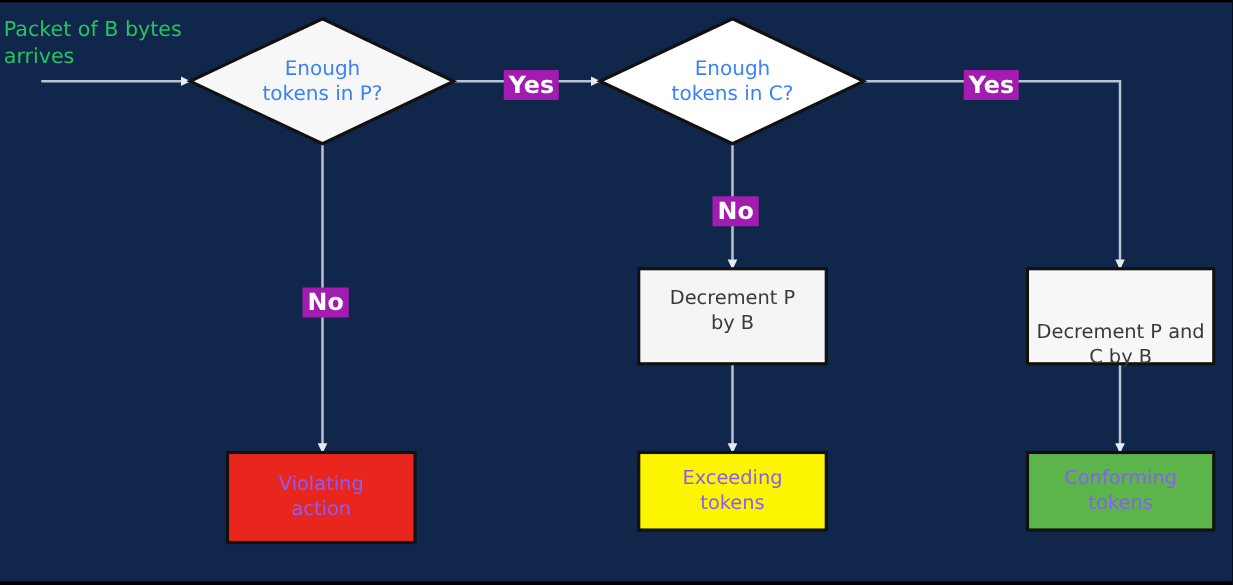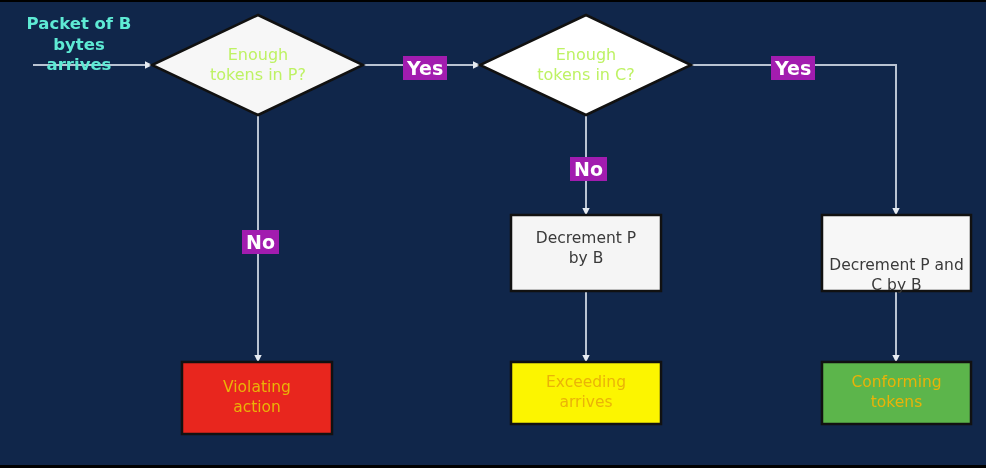--- a/index.html
+++ b/index.html
@@ -40,40 +40,40 @@
     color: #ffffff;
     font-size: 19px;
     font-weight: 700;
     background: #a21caf;
     padding: 1px 4px;
     white-space: nowrap;
     text-align: center;
   }
   .start-label {
     position: absolute;
-    color: #5eead4;
+    color: #22c55e;
     font-size: 16.5px;
-    font-weight: 700;
+    font-weight: 400;
     line-height: 1.25;
-    text-align: center;
+    text-align: left;
     white-space: pre-line;
   }
   .box-label {
     font-size: 15.5px;
     color: #3a3a3a;
     white-space: pre-line;
   }
   .diamond-label {
     font-size: 16px;
-    color: #bef264;
+    color: #3b82f6;
     white-space: pre-line;
   }
   .term-label {
     font-size: 15.5px;
-    color: #eab308;
+    color: #8b5cf6;
     white-space: pre-line;
   }
 </style>
 </head>
 <body>
 
 <div id="canvas">
 
   <svg class="layer">
     <defs>
@@ -116,21 +116,21 @@
 tokens in C?</div>
 
   <div class="node-text box-label" style="left:511px; top:213px; width:150px; height:68px;">Decrement P
 by B</div>
   <div class="node-text box-label" style="left:822px; top:213px; width:149px; height:76px;margin-top:23px;">Decrement P and
 C by B</div>
 
   <div class="node-text term-label" style="left:182px; top:360px; width:150px; height:72px;">Violating
 action</div>
   <div class="node-text term-label" style="left:511px; top:360px; width:150px; height:62px;">Exceeding
-arrives</div>
+tokens</div>
   <div class="node-text term-label" style="left:822px; top:360px; width:149px; height:62px;">Conforming
 tokens</div>
 
   <div class="edge-label" style="left:403px; top:54px;">Yes</div>
   <div class="edge-label" style="left:242px; top:228px;">No</div>
   <div class="edge-label" style="left:570px; top:155px;">No</div>
   <div class="edge-label" style="left:771px; top:54px;">Yes</div>
 
 </div>
 

